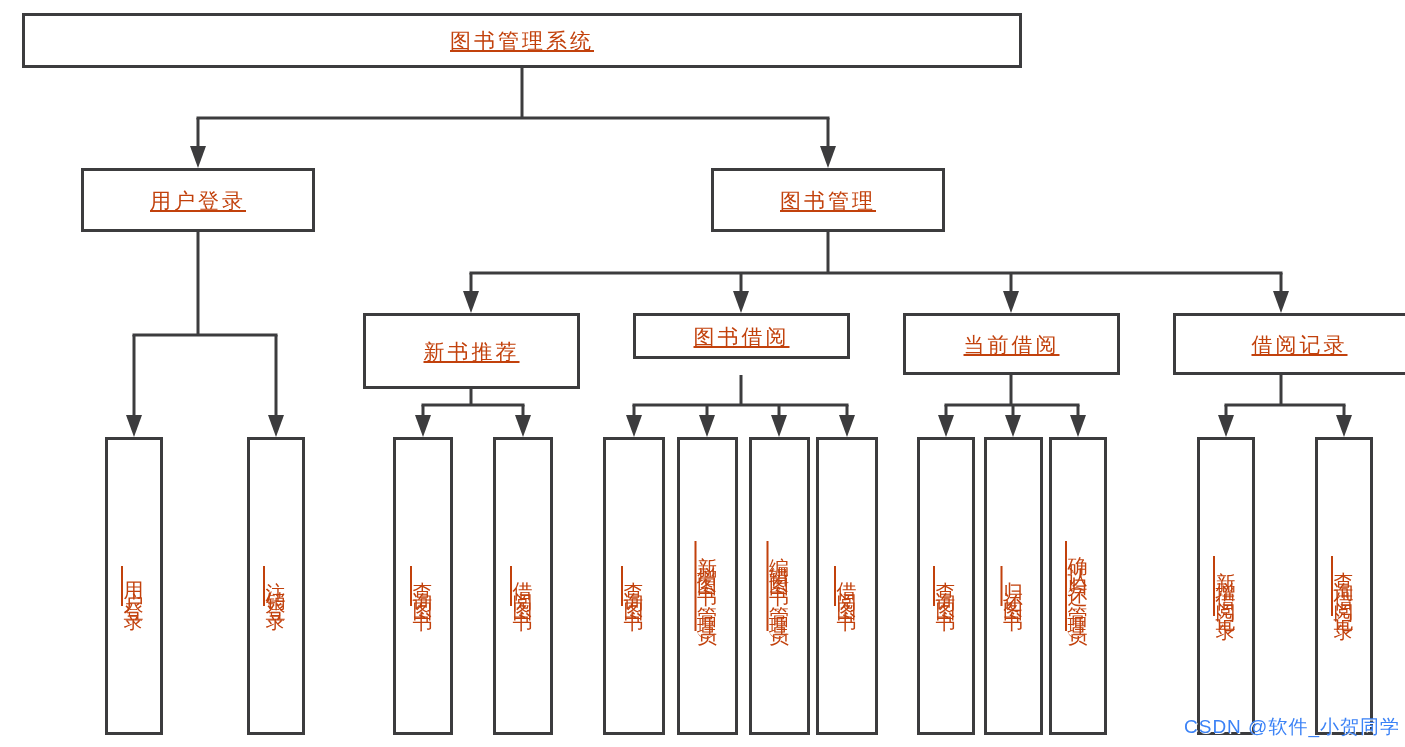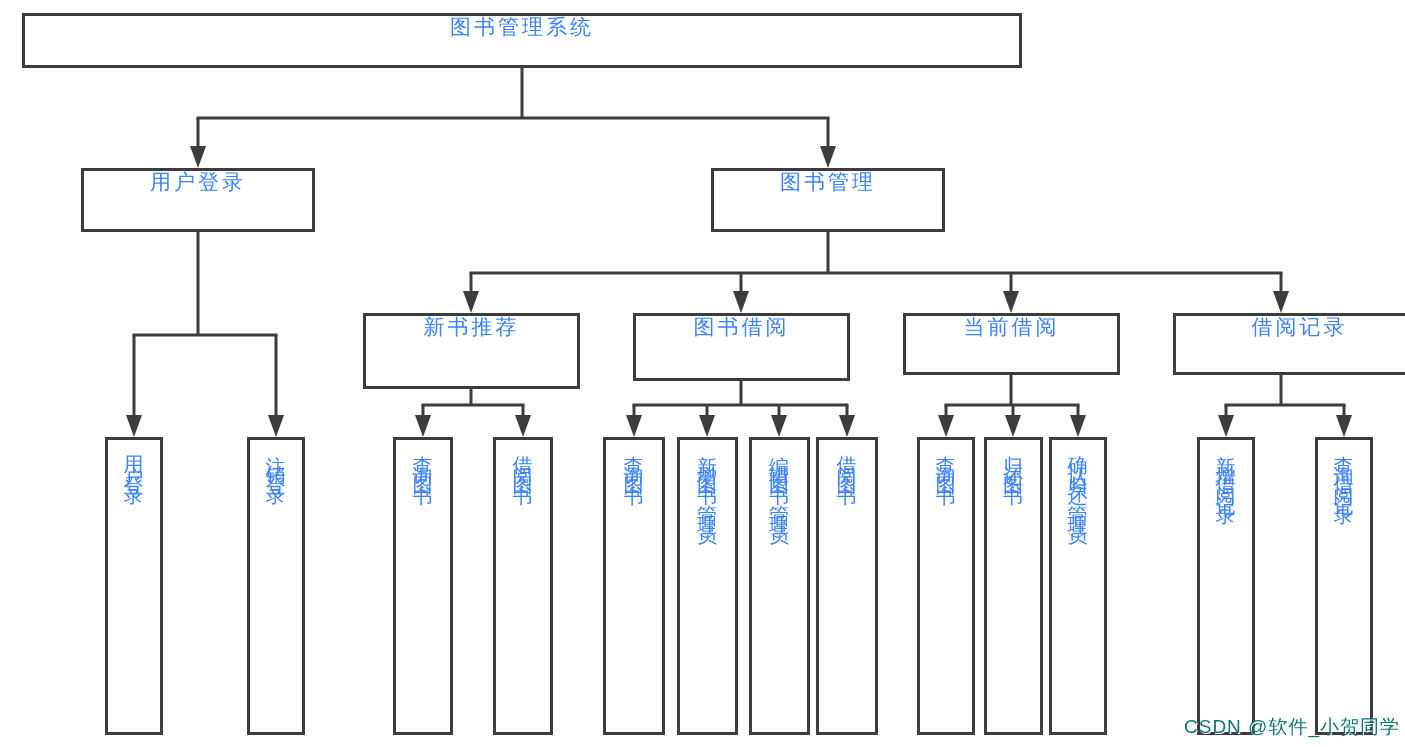--- a/index.html
+++ b/index.html
@@ -9,44 +9,45 @@
     font-family:"Liberation Sans","DejaVu Sans",sans-serif;
     overflow:hidden;
   }
   #canvas{position:relative;width:1405px;height:747px;background:#ffffff;}
   #connectors{position:absolute;left:0;top:0;z-index:0;}
   .node{
     position:absolute;
     box-sizing:border-box;
     background:#ffffff;
     border:3px solid #3c3c3e;
-    display:flex;justify-content:center;
+    display:flex;align-items:center;justify-content:center;
     z-index:1;
-    color:#3b82f6;
+    color:#c2410c;
+    text-decoration:underline;
   }
   .node.h .lbl{
     font-size:21px;
     letter-spacing:3px;
     white-space:nowrap;
     line-height:1;
   }
   .node.v .lbl{
     writing-mode:vertical-rl;
     text-orientation:mixed;
     font-size:20px;
     letter-spacing:10px;
     line-height:1;
   }
   #watermark{
     position:absolute;
     left:1184px;top:714px;
     z-index:2;
     font-size:19px;
     letter-spacing:1px;
-    color:#0f766e;
+    color:#3b82f6;
     text-shadow:1px 1px 0 #ffffff;
     white-space:nowrap;
   }
 </style>
 </head>
 <body>
 
 <div id="canvas">
 
   <svg id="connectors" width="1405" height="747">
@@ -111,21 +112,21 @@
   <div class="node h" style="left:81px;top:168px;width:234px;height:64px">
     <span class="lbl">用户登录</span>
   </div>
   <div class="node h" style="left:711px;top:168px;width:234px;height:64px">
     <span class="lbl">图书管理</span>
   </div>
 
   <div class="node h" style="left:363px;top:313px;width:217px;height:76px">
     <span class="lbl">新书推荐</span>
   </div>
-  <div class="node h" style="left:633px;top:313px;width:217px;height:68px">
+  <div class="node h" style="left:633px;top:313px;width:217px;height:46px">
     <span class="lbl">图书借阅</span>
   </div>
   <div class="node h" style="left:903px;top:313px;width:217px;height:62px">
     <span class="lbl">当前借阅</span>
   </div>
   <div class="node h" style="left:1173px;top:313px;width:253px;height:62px">
     <span class="lbl">借阅记录</span>
   </div>
 
   <div class="node v" style="left:105px;top:437px;width:58px;height:298px">

